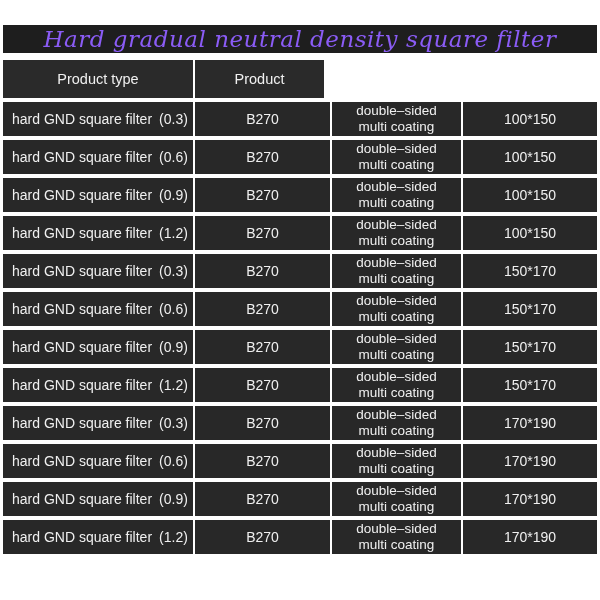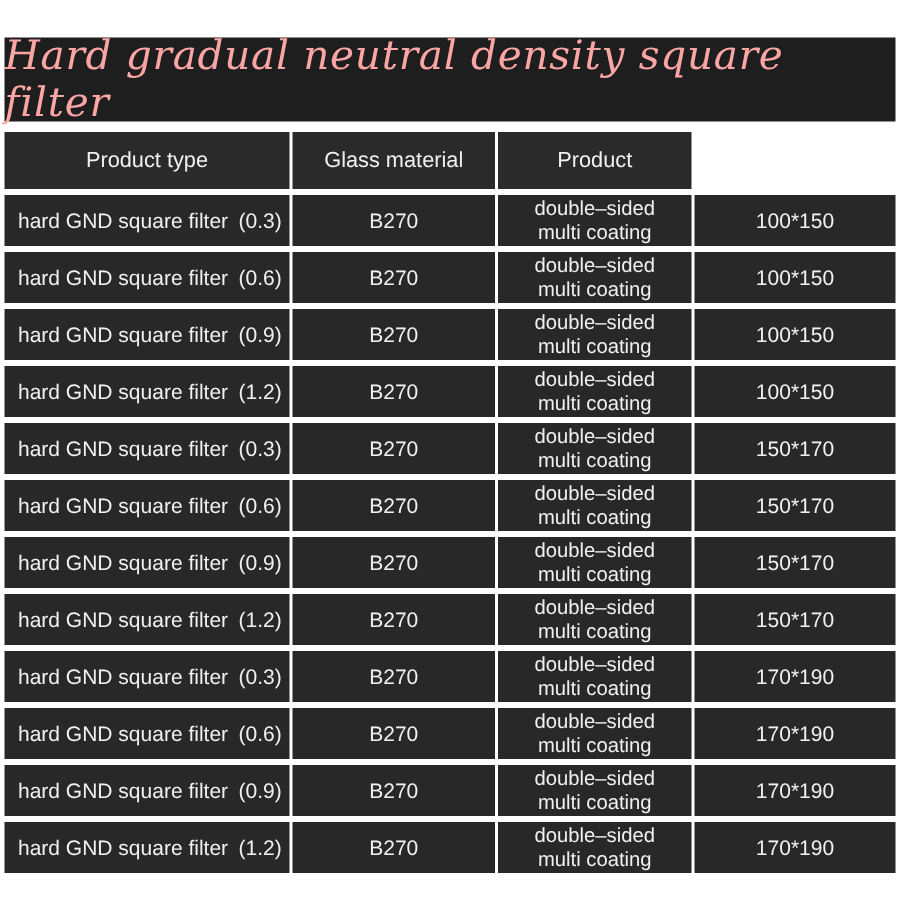--- a/index.html
+++ b/index.html
@@ -18,29 +18,29 @@
   .sheet {
     position: absolute;
     left: 3px;
     top: 25px;
     width: 594px;
   }
   * { box-sizing: border-box; }
 
   .title-bar {
     width: 594px;
-    height: 56px;
+    height: 28px;
     background: #1e1e1e;
-    color: #fca5a5;
+    color: #8b5cf6;
     display: flex;
     align-items: center;
     justify-content: center;
     font-family: "DejaVu Serif", "Liberation Serif", serif;
     font-style: italic;
-    font-size: 27px;
+    font-size: 23px;
     letter-spacing: 0.5px;
     margin-bottom: 7px;
   }
 
   .trow {
     display: flex;
     column-gap: 2px;
     margin-bottom: 4px;
   }
   .cell {
@@ -78,21 +78,20 @@
 </head>
 <body>
 
 <div class="canvas">
   <div class="sheet">
 
     <div class="title-bar">Hard gradual neutral density square filter</div>
 
     <div class="trow thead">
       <div class="cell c0">Product type</div>
-      <div class="cell c1">Glass material</div>
       <div class="cell c2">Product</div>
     </div>
 
     <div id="tbody">
   <div class="trow">
     <div class="cell c0 product-cell">hard GND square filter (0.3)</div>
     <div class="cell c1">B270</div>
     <div class="cell c2 coating-cell">double–sided multi coating</div>
     <div class="cell c3">100*150</div>
   </div>

